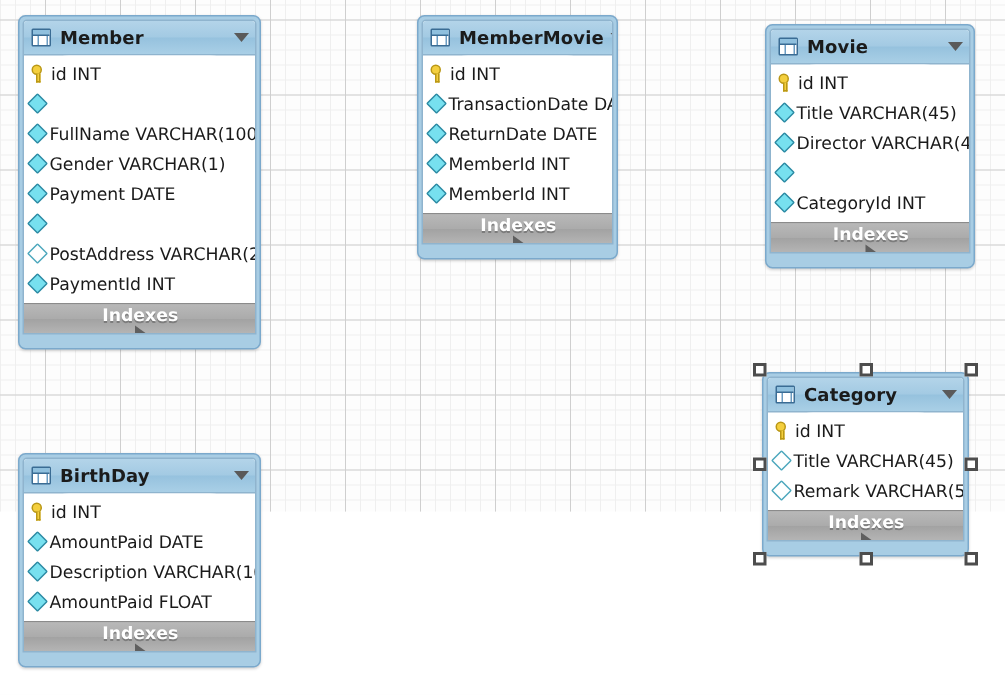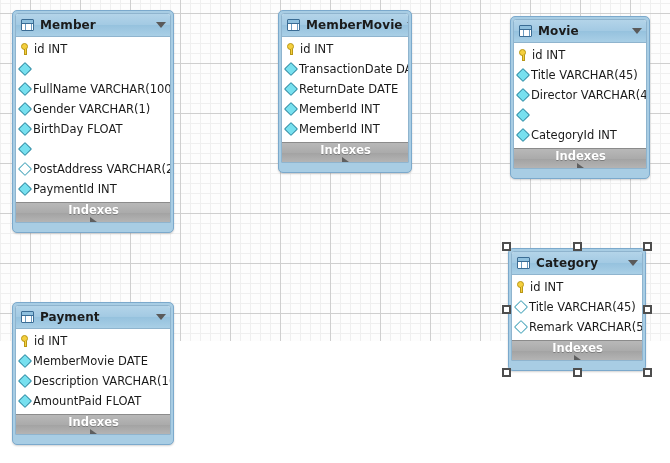--- a/index.html
+++ b/index.html
@@ -231,21 +231,21 @@
           <div class="col">
             <span class="ico-dia"></span>
             <span class="ctxt">FullName VARCHAR(100)</span>
           </div>
           <div class="col">
             <span class="ico-dia"></span>
             <span class="ctxt">Gender VARCHAR(1)</span>
           </div>
           <div class="col">
             <span class="ico-dia"></span>
-            <span class="ctxt">BirthDay FLOAT</span>
+            <span class="ctxt">Payment DATE</span>
           </div>
           <div class="col">
             <span class="ico-dia"></span>
           </div>
           <div class="col">
             <span class="ico-dia null"></span>
             <span class="ctxt">PostAddress VARCHAR(255)</span>
           </div>
           <div class="col">
             <span class="ico-dia"></span>
@@ -327,31 +327,31 @@
           <span class="ftxt">Indexes</span>
           <span class="tri-right"></span>
         </div>
       </div>
       <div class="tbl-strip"></div>
     </div>
     <div class="tbl" style="left: 12px; top: 302px; width: 162px;">
       <div class="tbl-inner">
         <div class="tbl-title">
           <span class="ico-table"></span>
-          <span class="ttxt">Payment</span>
+          <span class="ttxt">BirthDay</span>
           <span class="caret"></span>
         </div>
         <div class="cols">
           <div class="col">
             <span class="ico-key"></span>
             <span class="ctxt">id INT</span>
           </div>
           <div class="col">
             <span class="ico-dia"></span>
-            <span class="ctxt">MemberMovie DATE</span>
+            <span class="ctxt">AmountPaid DATE</span>
           </div>
           <div class="col">
             <span class="ico-dia"></span>
             <span class="ctxt">Description VARCHAR(100)</span>
           </div>
           <div class="col">
             <span class="ico-dia"></span>
             <span class="ctxt">AmountPaid FLOAT</span>
           </div>
         </div>

